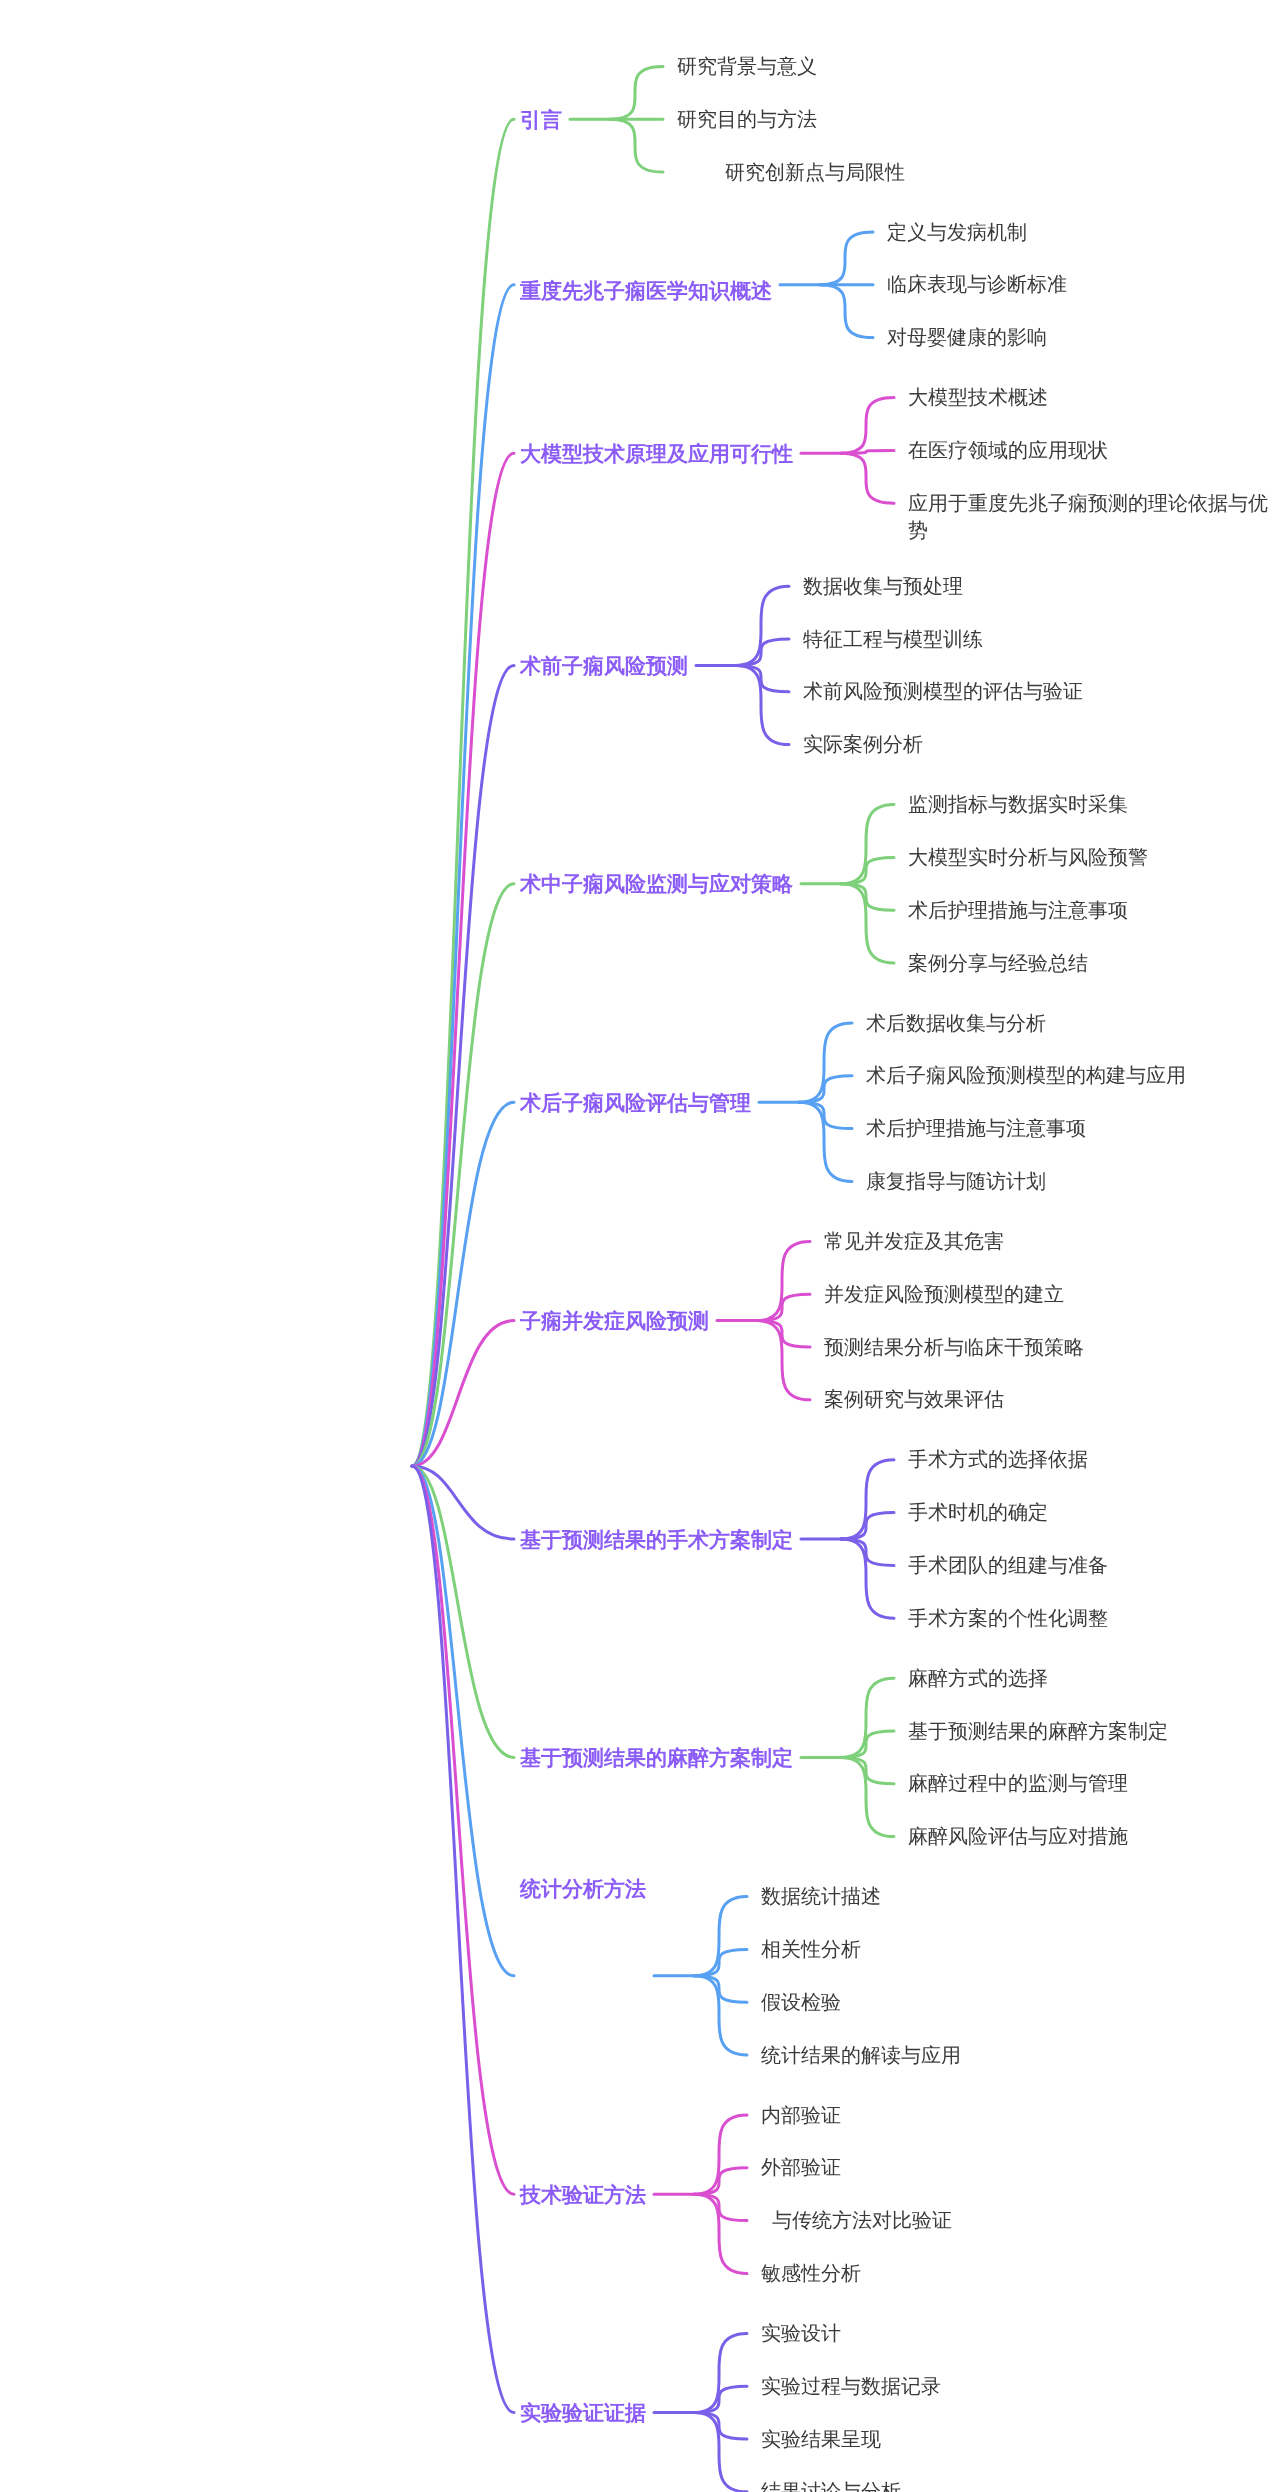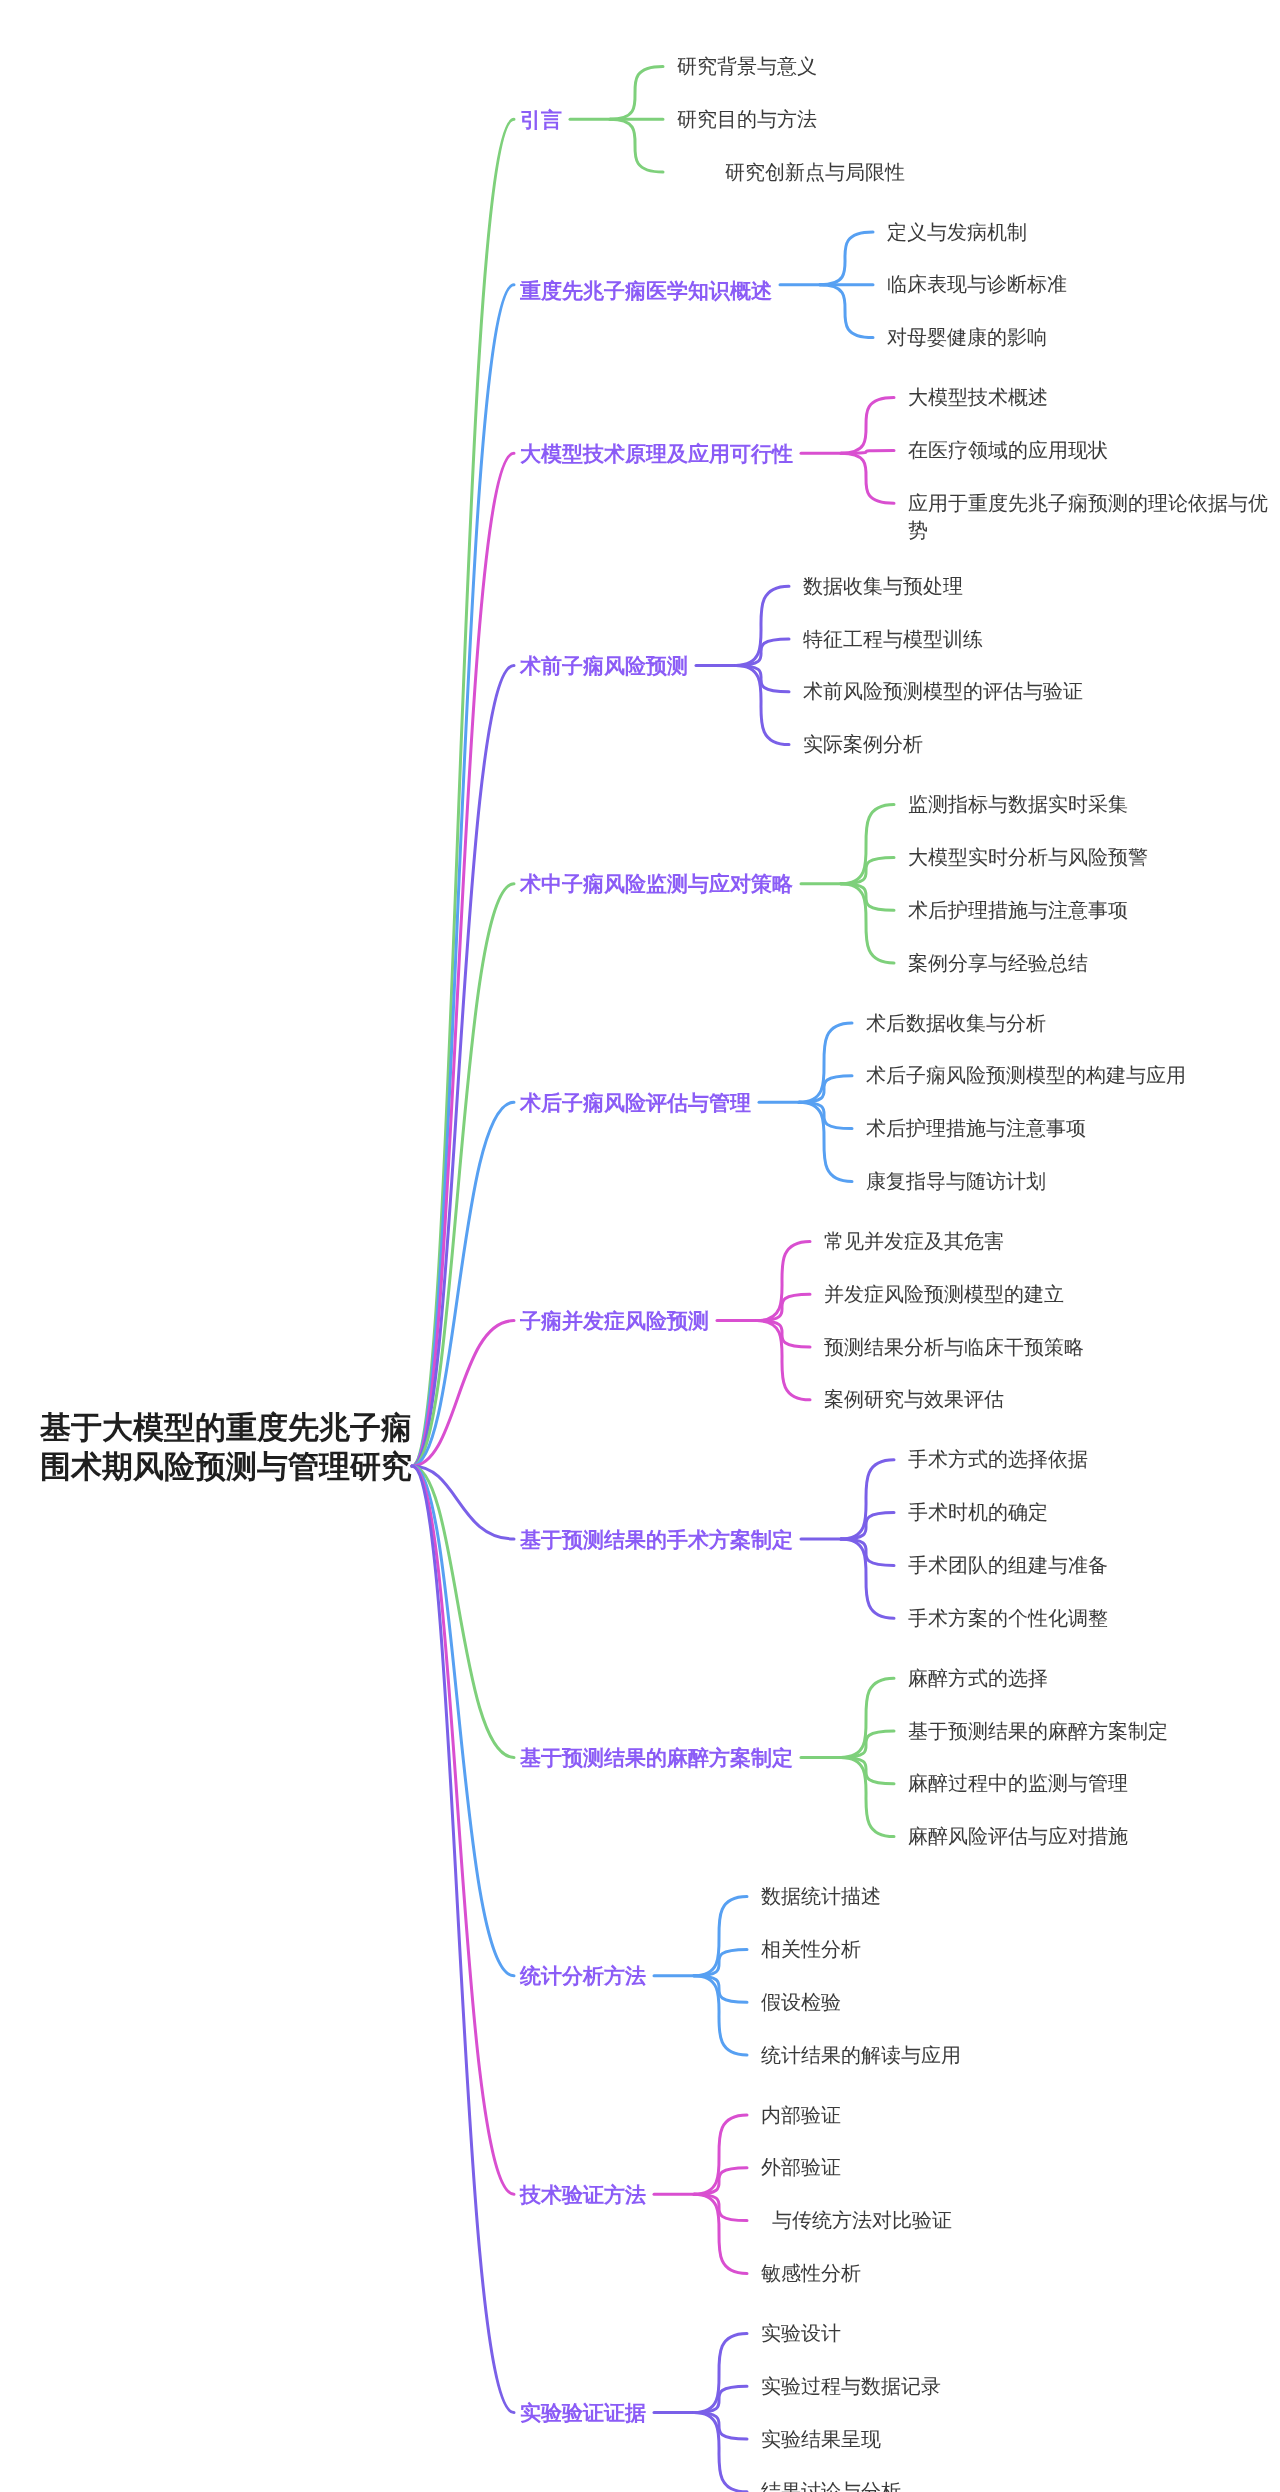--- a/index.html
+++ b/index.html
@@ -130,21 +130,20 @@
       <path d="M 694 2194.1999999999994 C 746 2194.1999999999994, 691 2167.7999999999993, 747 2167.7999999999993" fill="none" stroke="#D94FD0" stroke-width="3" stroke-linecap="round"></path>
       <path d="M 694 2194.1999999999994 C 746 2194.1999999999994, 691 2220.5999999999995, 747 2220.5999999999995" fill="none" stroke="#D94FD0" stroke-width="3" stroke-linecap="round"></path>
       <path d="M 694 2194.1999999999994 C 746 2194.1999999999994, 691 2273.3999999999996, 747 2273.3999999999996" fill="none" stroke="#D94FD0" stroke-width="3" stroke-linecap="round"></path>
       <path d="M 412 1466 C 458 1466, 458 2412.6, 514 2412.6" fill="none" stroke="#7A60E8" stroke-width="3" stroke-linecap="round"></path>
       <path d="M 654 2412.6 L 694 2412.6" fill="none" stroke="#7A60E8" stroke-width="3" stroke-linecap="round"></path>
       <path d="M 694 2412.6 C 746 2412.6, 691 2333.3999999999996, 747 2333.3999999999996" fill="none" stroke="#7A60E8" stroke-width="3" stroke-linecap="round"></path>
       <path d="M 694 2412.6 C 746 2412.6, 691 2386.2, 747 2386.2" fill="none" stroke="#7A60E8" stroke-width="3" stroke-linecap="round"></path>
       <path d="M 694 2412.6 C 746 2412.6, 691 2439, 747 2439" fill="none" stroke="#7A60E8" stroke-width="3" stroke-linecap="round"></path>
       <path d="M 694 2412.6 C 746 2412.6, 691 2491.8, 747 2491.8" fill="none" stroke="#7A60E8" stroke-width="3" stroke-linecap="round"></path>
     </svg>
-  <div class="root-node" id="root-node" style="top: 1408px;">基于大模型的重度先兆子痫围术期风险预测与管理研究</div>
   <div id="nodes">
       <div class="child-label" style="top: 52.9px; left: 677px;">研究背景与意义</div>
       <div class="child-label" style="top: 105.7px; left: 677px;">研究目的与方法</div>
       <div class="child-label" style="top: 158.5px; left: 677px; margin-left: 48px;">研究创新点与局限性</div>
       <div class="branch-label" style="left: 520px; top: 105.7px;">引言</div>
       <div class="child-label" style="top: 218.5px; left: 887px;">定义与发病机制</div>
       <div class="child-label" style="top: 271.3px; left: 887px;">临床表现与诊断标准</div>
       <div class="child-label" style="top: 324.1px; left: 887px;">对母婴健康的影响</div>
       <div class="branch-label" style="left: 520px; top: 277px;">重度先兆子痫医学知识概述</div>
       <div class="child-label" style="top: 384.1px; left: 908px;">大模型技术概述</div>
@@ -178,21 +177,21 @@
       <div class="branch-label" style="left: 520px; top: 1525.5px;">基于预测结果的手术方案制定</div>
       <div class="child-label" style="top: 1664.7px; left: 908px;">麻醉方式的选择</div>
       <div class="child-label" style="top: 1717.5px; left: 908px;">基于预测结果的麻醉方案制定</div>
       <div class="child-label" style="top: 1770.3px; left: 908px;">麻醉过程中的监测与管理</div>
       <div class="child-label" style="top: 1823.1px; left: 908px;">麻醉风险评估与应对措施</div>
       <div class="branch-label" style="left: 520px; top: 1743.9px;">基于预测结果的麻醉方案制定</div>
       <div class="child-label" style="top: 1883.1px; left: 761px;">数据统计描述</div>
       <div class="child-label" style="top: 1935.9px; left: 761px;">相关性分析</div>
       <div class="child-label" style="top: 1988.7px; left: 761px;">假设检验</div>
       <div class="child-label" style="top: 2041.5px; left: 761px;">统计结果的解读与应用</div>
-      <div class="branch-label" style="left: 520px; top: 1962px;">统计分析方法</div>
+      <div class="branch-label" style="left: 520px; top: 1875px;">统计分析方法</div>
       <div class="child-label" style="top: 2101.5px; left: 761px;">内部验证</div>
       <div class="child-label" style="top: 2154.3px; left: 761px;">外部验证</div>
       <div class="child-label" style="top: 2207.1px; left: 738px; margin-left: 34px;">与传统方法对比验证</div>
       <div class="child-label" style="top: 2259.9px; left: 761px;">敏感性分析</div>
       <div class="branch-label" style="left: 520px; top: 2180.7px;">技术验证方法</div>
       <div class="child-label" style="top: 2319.9px; left: 761px;">实验设计</div>
       <div class="child-label" style="top: 2372.7px; left: 761px;">实验过程与数据记录</div>
       <div class="child-label" style="top: 2425.5px; left: 761px;">实验结果呈现</div>
       <div class="child-label" style="top: 2478.3px; left: 761px;">结果讨论与分析</div>
       <div class="branch-label" style="left: 520px; top: 2399.1px;">实验验证证据</div>

